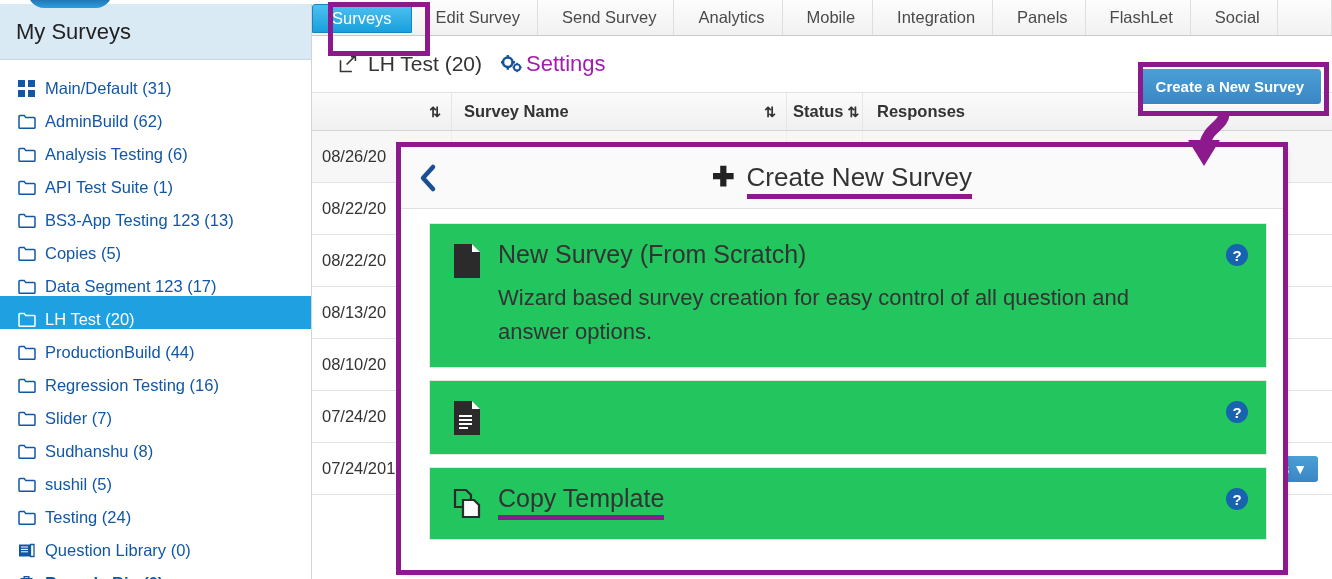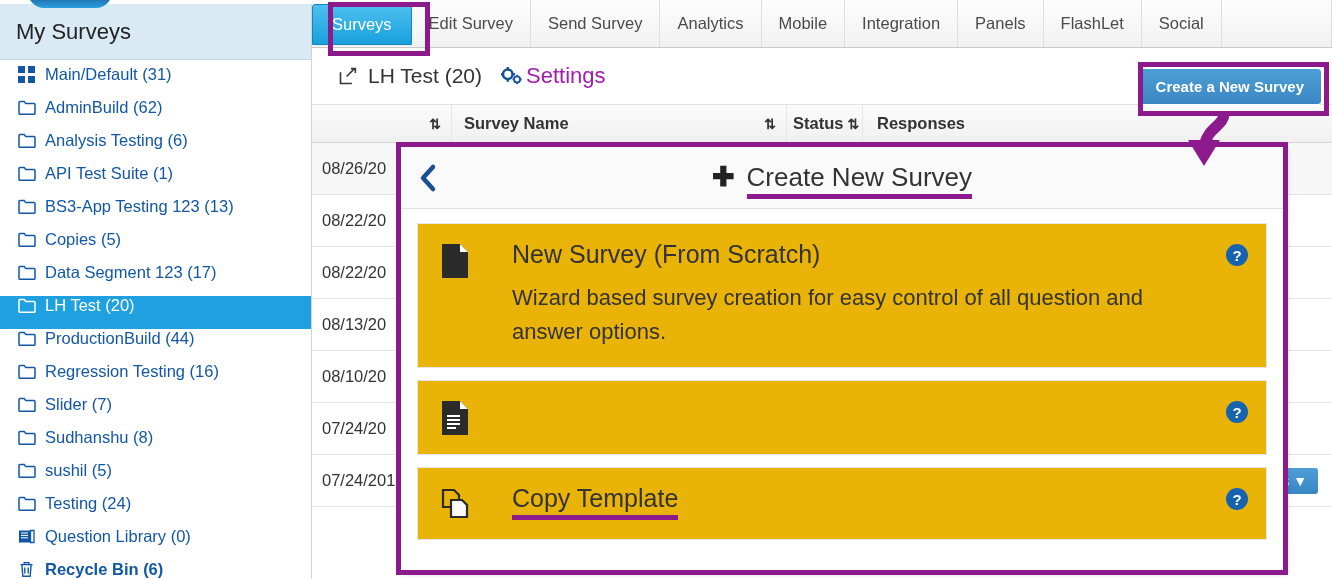--- a/index.html
+++ b/index.html
@@ -24,39 +24,39 @@
     background: linear-gradient(#1b4f8a, #2a9fe0);
   }
   .sidebar-head {
     height: 56px; background: #d9eaf5;
     display: flex; align-items: center; padding-left: 16px;
     border-bottom: 1px solid #c2d8e6;
   }
   .sidebar-head-title { font-size: 22px; color: #222; }
   .sb-list { padding-top: 5px; }
   .sb-item {
-    display: flex; align-items: flex-start; gap: 9px;
+    display: flex; align-items: flex-end; gap: 9px;
     height: 33px; padding-left: 17px;
     font-size: 16.5px; color: #1257a6; white-space: nowrap;
   }
   .sb-item.selected { background: #1fa0e0; color: #ffffff; }
   .sb-item.bold { font-weight: bold; }
   .sb-icon { width: 19px; height: 19px; flex: 0 0 19px;
              display: flex; align-items: center; justify-content: center; }
   .sb-icon svg { display: block; }
 
   
   #main { position: absolute; left: 312px; top: 0; width: 1020px; height: 579px; background: #fff; }
 
   
   #navbar {
-    position: relative; height: 48px;
+    position: relative; height: 36px;
     background: linear-gradient(#fdfdfd, #f1f1f1);
     border-bottom: 1px solid #c9c9c9;
-    display: flex; align-items: stretch;
+    display: flex; align-items: stretch; gap: 7px;
   }
   .nav-tab {
     display: flex; align-items: center; justify-content: center;
     padding: 0 17px; font-size: 16.5px; color: #4a4a4a;
     border-right: 1px solid #dedede; white-space: nowrap;
   }
   .nav-tab.first { border-left: 1px solid #dedede; margin-left: 8px; }
   .nav-tab.active {
     background: linear-gradient(#4ec0f0, #18a0dd);
     color: #ffffff; border: 1px solid #1585bb;
@@ -147,22 +147,22 @@
   .modal-title-wrap { display: flex; align-items: center; gap: 12px; }
   .modal-plus { font-size: 27px; color: #222; font-weight: bold; line-height: 1; }
   .modal-title { font-size: 26px; color: #333; position: relative; }
   .modal-title.underlined::after {
     content: ""; position: absolute; left: 0; right: 0; bottom: -6px;
     height: 5px; background: #8c1a8c;
   }
   .modal-body { padding: 14px 16px 0 16px; }
   .opt {
     position: relative; border: 1px solid #e6e6e6;
-    background: #eab308; margin-bottom: 12px; padding: 16px 20px 18px 20px;
-    display: flex; gap: 40px;
+    background: #22c55e; margin-bottom: 12px; padding: 16px 20px 18px 20px;
+    display: flex; gap: 14px; margin-left: 12px;
   }
   .opt-icon { width: 34px; flex: 0 0 34px; color: #2b2b2b;
               display: flex; align-items: flex-start; justify-content: center; padding-top: 3px; }
   .opt-text { flex: 1; }
   .opt-title { font-size: 25px; color: #333; display: inline-block; position: relative; }
   .opt-title.underlined::after {
     content: ""; position: absolute; left: 0; right: 0; bottom: -7px;
     height: 5px; background: #8c1a8c;
   }
   .opt-desc { font-size: 22px; color: #333; line-height: 1.55; margin-top: 12px; max-width: 680px; }

